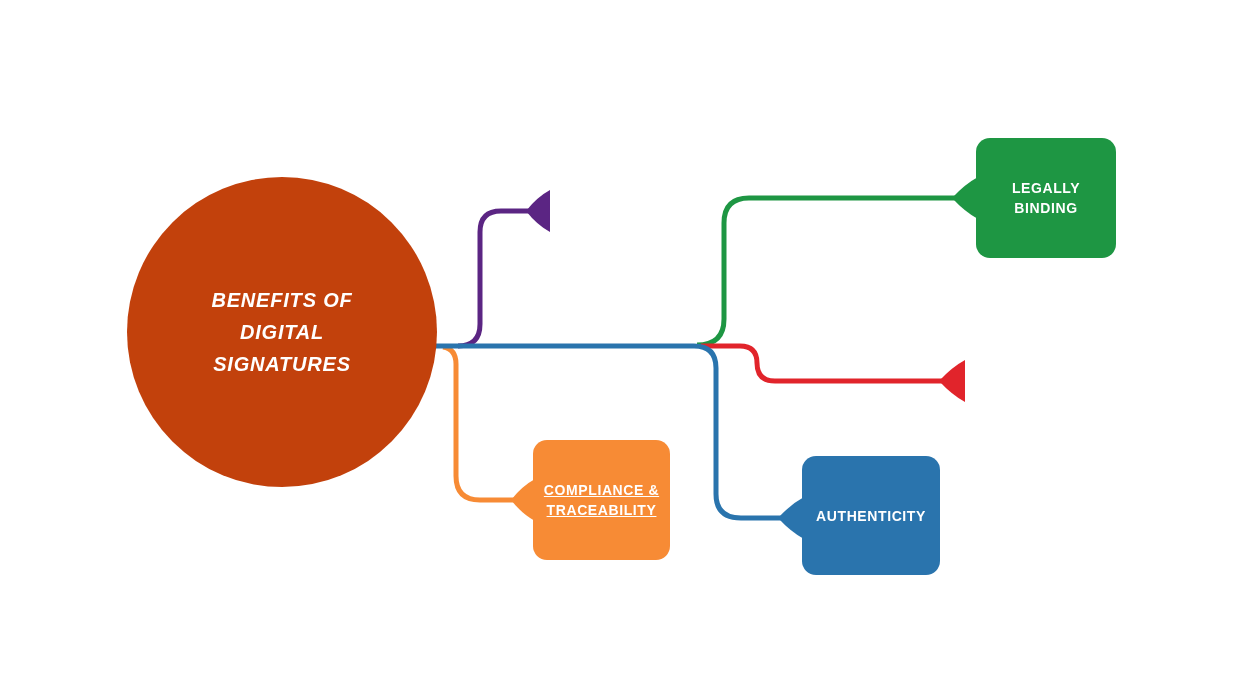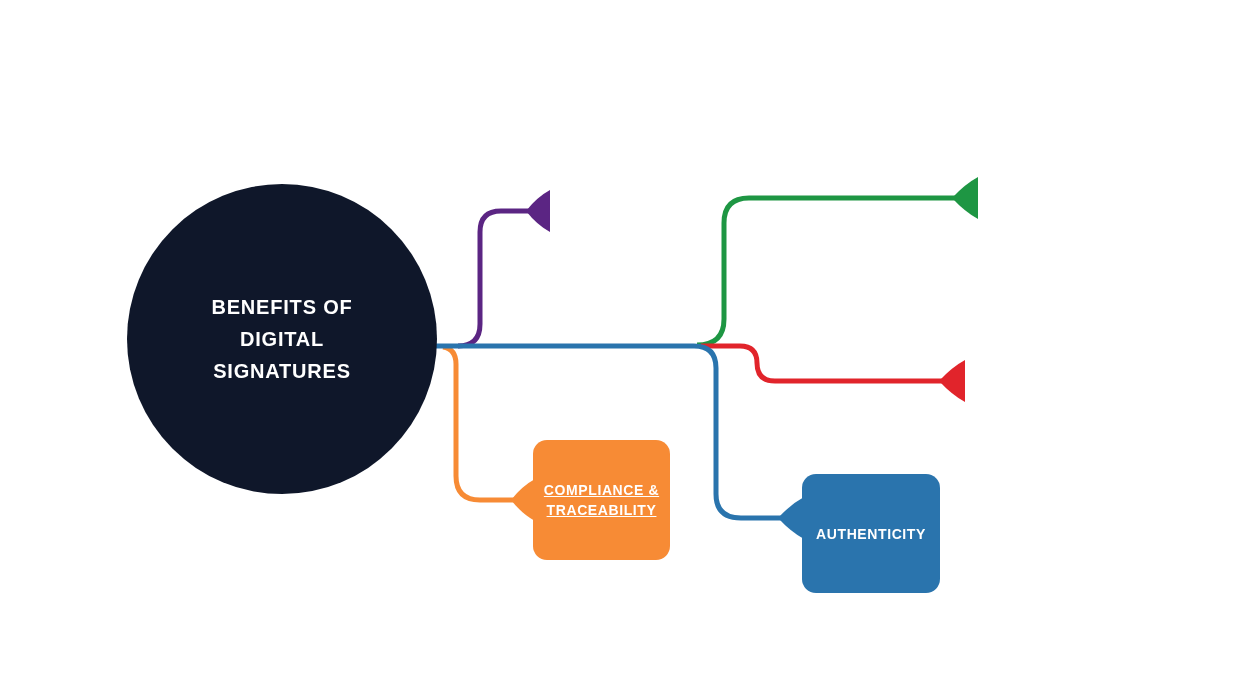--- a/index.html
+++ b/index.html
@@ -63,30 +63,34 @@
 
     <path d="M 436 346 L 694 346 Q 716 346 716 368 L 716 494 Q 716 518 741 518 L 781 518" fill="none" stroke-width="5" stroke="#2a74ad"></path>
 
     <path d="M 550 190 Q 537 197 526 211 Q 537 225 550 232 Z" fill="#5b2583"></path>
     <path d="M 978 177 Q 965 184 952 198 Q 965 212 978 219 Z" fill="#1e9643"></path>
     <path d="M 965 360 Q 952 367 939 381 Q 952 395 965 402 Z" fill="#e1242b"></path>
     <path d="M 804 497 Q 791 504 778 518 Q 791 532 804 539 Z" fill="#2a74ad"></path>
     <path d="M 535 479 Q 522 486 511 500 Q 522 514 535 521 Z" fill="#f78b35"></path>
   </svg>
 
-  <div class="node central-node" style="left: 127px; top: 184px; width: 310px; height: 310px; background: #0f172a;">
+  <div class="node central-node" style="left: 127px; top: 177px; width: 310px; height: 310px; background: #c2410c; font-style: italic;">
     <div class="node-label" style="max-width:230px;">BENEFITS OF
 DIGITAL
 SIGNATURES</div>
   </div>
 
 
+  <div class="node branch-node" style="left: 976px; top: 138px; width: 140px; height: 120px; background: rgb(30, 150, 67);">
+    <div class="node-label">LEGALLY
+BINDING</div>
+  </div>
 
 
-  <div class="node branch-node" style="left: 802px; top: 474px; width: 138px; height: 119px; background: rgb(42, 116, 173);">
+  <div class="node branch-node" style="left: 802px; top: 456px; width: 138px; height: 119px; background: rgb(42, 116, 173);">
     <div class="node-label">AUTHENTICITY</div>
   </div>
 
   <div class="node branch-node" style="left: 533px; top: 440px; width: 137px; height: 120px; background: rgb(247, 139, 53); text-decoration: underline;">
     <div class="node-label">COMPLIANCE &amp;
 TRACEABILITY</div>
   </div>
 
 </div>
 

